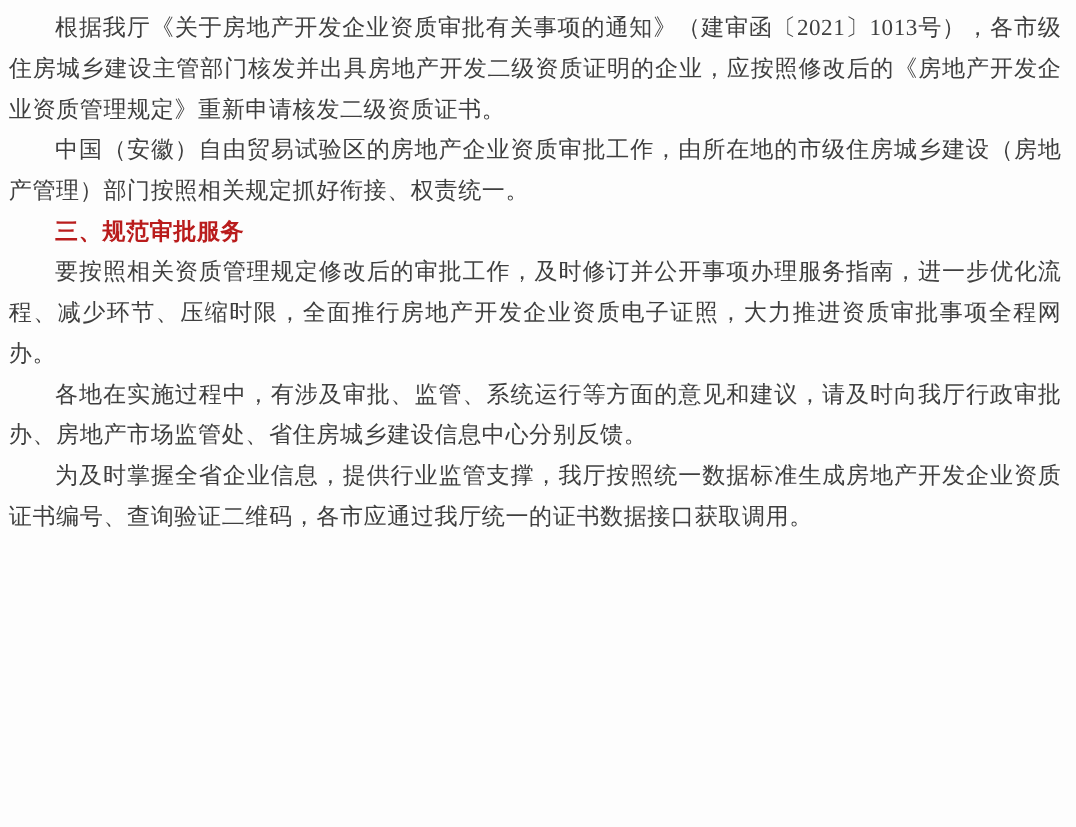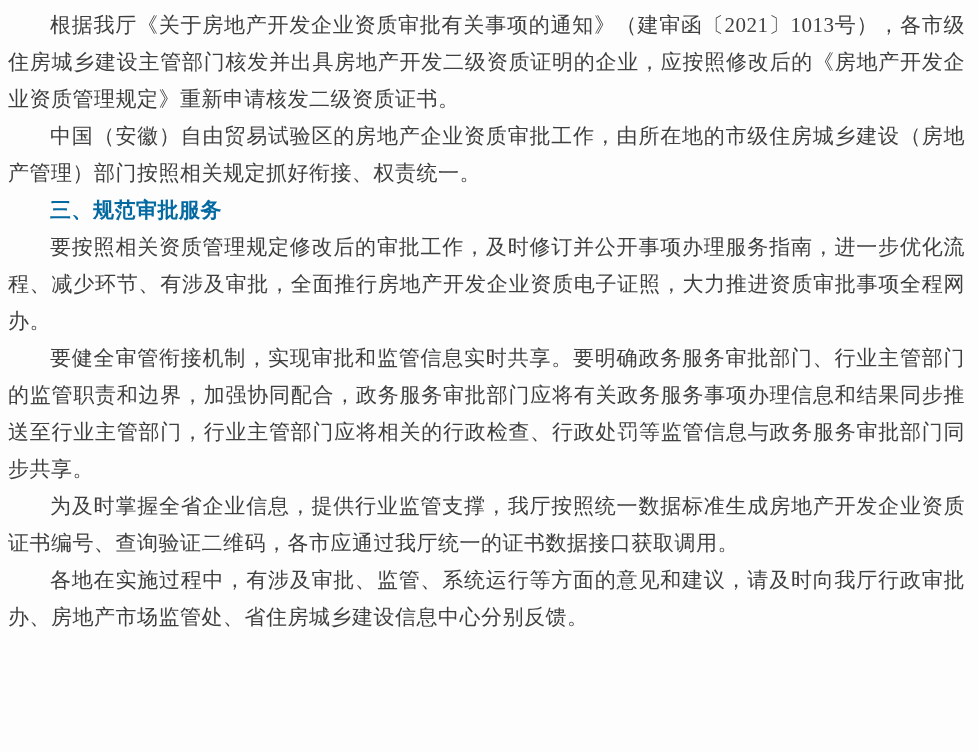--- a/index.html
+++ b/index.html
@@ -24,29 +24,28 @@
     margin: 0;
     text-indent: 2em;
     text-align: justify;
     text-justify: inter-character;
     letter-spacing: 0.5px;
   }
   .heading {
     margin: 0;
     text-indent: 2em;
     font-weight: bold;
-    color: #0369a1;
+    color: #b91c1c;
     letter-spacing: 0.5px;
   }
 </style>
 </head>
 <body>
 
 <div class="page">
   <p class="para">根据我厅《关于房地产开发企业资质审批有关事项的通知》（建审函〔2021〕1013号），各市级住房城乡建设主管部门核发并出具房地产开发二级资质证明的企业，应按照修改后的《房地产开发企业资质管理规定》重新申请核发二级资质证书。</p>
   <p class="para">中国（安徽）自由贸易试验区的房地产企业资质审批工作，由所在地的市级住房城乡建设（房地产管理）部门按照相关规定抓好衔接、权责统一。</p>
   <p class="heading">三、规范审批服务</p>
-  <p class="para">要按照相关资质管理规定修改后的审批工作，及时修订并公开事项办理服务指南，进一步优化流程、减少环节、有涉及审批，全面推行房地产开发企业资质电子证照，大力推进资质审批事项全程网办。</p>
-  <p class="para">要健全审管衔接机制，实现审批和监管信息实时共享。要明确政务服务审批部门、行业主管部门的监管职责和边界，加强协同配合，政务服务审批部门应将有关政务服务事项办理信息和结果同步推送至行业主管部门，行业主管部门应将相关的行政检查、行政处罚等监管信息与政务服务审批部门同步共享。</p>
+  <p class="para">要按照相关资质管理规定修改后的审批工作，及时修订并公开事项办理服务指南，进一步优化流程、减少环节、压缩时限，全面推行房地产开发企业资质电子证照，大力推进资质审批事项全程网办。</p>
+  <p class="para">各地在实施过程中，有涉及审批、监管、系统运行等方面的意见和建议，请及时向我厅行政审批办、房地产市场监管处、省住房城乡建设信息中心分别反馈。</p>
   <p class="para">为及时掌握全省企业信息，提供行业监管支撑，我厅按照统一数据标准生成房地产开发企业资质证书编号、查询验证二维码，各市应通过我厅统一的证书数据接口获取调用。</p>
-  <p class="para">各地在实施过程中，有涉及审批、监管、系统运行等方面的意见和建议，请及时向我厅行政审批办、房地产市场监管处、省住房城乡建设信息中心分别反馈。</p>
 
 </div>
 
 </body></html>

